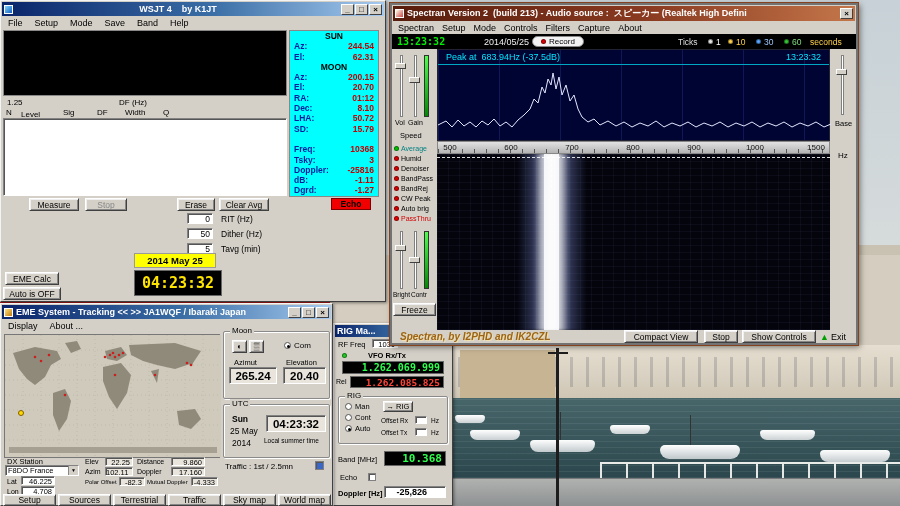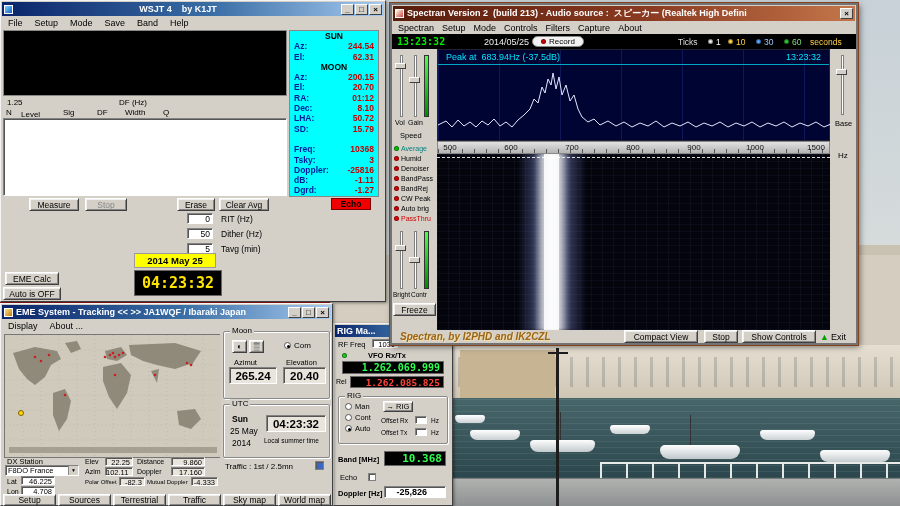--- a/index.html
+++ b/index.html
@@ -338,21 +338,21 @@
           <span>RIG</span>
         </div>
       <span class="lbl" style="left:42px;top:20px;font-size:6.5px">Offset Rx</span>
       <div class="sunk" style="left:76px;top:19px;width:12px;height:8px"></div>
       <span class="lbl" style="left:92px;top:20px;font-size:6.5px">Hz</span>
       <span class="lbl" style="left:42px;top:32px;font-size:6.5px">Offset Tx</span>
       <div class="sunk" style="left:76px;top:31px;width:12px;height:8px"></div>
       <span class="lbl" style="left:92px;top:32px;font-size:6.5px">Hz</span>
     </div>
 
-    <span class="lbl" style="left:4px;top:131px;font-size:7.5px;font-weight:bold">Band [MHz]</span>
+    <span class="lbl" style="left:4px;top:131px;font-size:7.5px;font-weight:normal">Band [MHz]</span>
     <div class="lcd" style="left:50px;top:127px;width:62px;height:15px;color:#2eff4e;font-size:11px">10.368</div>
     <span class="lbl" style="left:6px;top:149px;font-size:7.5px">Echo</span>
     <div class="chk" style="left:34px;top:149px;width:8px;height:8px"></div>
     <span class="lbl" style="left:4px;top:165px;font-size:7.5px;font-weight:bold">Doppler [Hz]</span>
     <div class="sunk" style="left:50px;top:162px;width:62px;height:12px;font-size:9px;font-weight:bold;text-align:right;padding-right:18px">-25,826</div>
   </div>
 
   <div class="win" style="left:390px;top:3px;width:468px;height:342px;z-index:3;border:2px solid #737373;box-shadow:0 0 0 1px #84421f,2px 2px 6px rgba(0,0,0,.5)">
     <div class="tb sp-tb" style="height:15px">
       <span class="appico" style="background:linear-gradient(135deg,#ffe,#c44)"></span>

